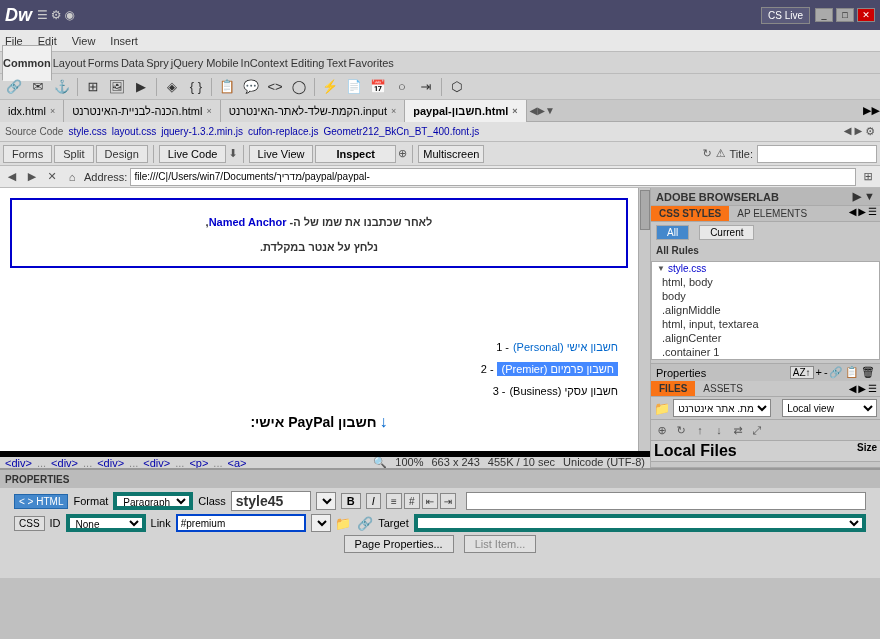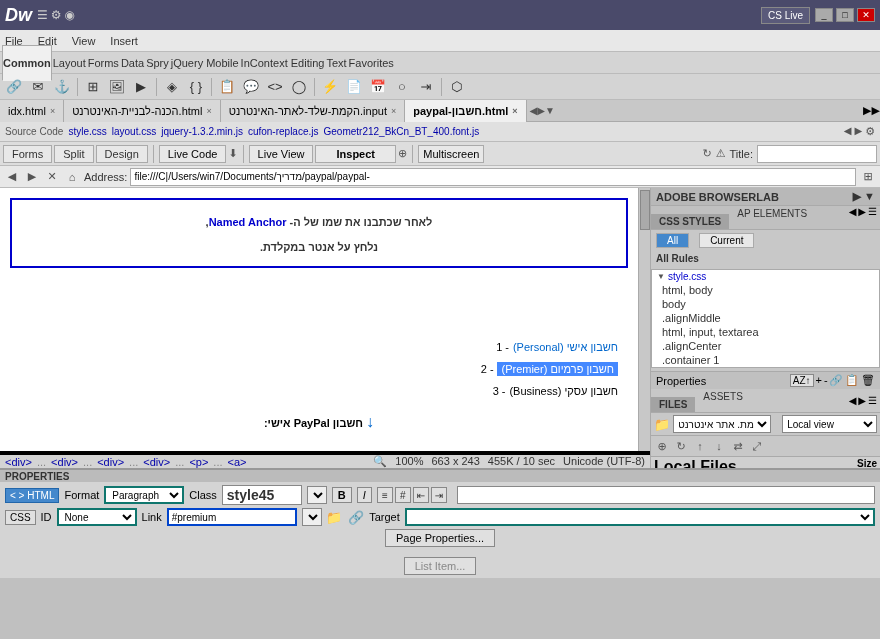--- a/index.html
+++ b/index.html
@@ -58,47 +58,47 @@
     .nav-btns { display: flex; gap: 2px; }
     .nav-btn { width: 18px; height: 18px; display: flex; align-items: center; justify-content: center; font-size: 11px; color: #555; cursor: pointer; }
     .address-label { font-size: 11px; color: #333; }
     .address-input { flex: 1; height: 18px; border: 1px solid #aaa; padding: 0 3px; font-size: 10px; background: white; }
     .address-icon { width: 18px; height: 18px; display: flex; align-items: center; justify-content: center; font-size: 11px; color: #555; cursor: pointer; }
 
     
     .right-panel { width: 230px; background: #c8c8c8; border-left: 1px solid #aaa; display: flex; flex-direction: column; }
     .panel-tabs { display: flex; background: #c0c0c0; border-bottom: 1px solid #aaa; }
     .panel-tab { padding: 2px 8px; font-size: 10px; cursor: pointer; color: #333; }
-    .panel-tab.active { background: #a3a3a3; font-weight: bold; margin-top: 8px; }
+    .panel-tab.active { background: #f97316; font-weight: bold; }
     .rules-list { background: white; border: 1px solid #aaa; margin: 3px 0; overflow-y: auto; max-height: 100px; }
     .rule-item { padding: 1px 5px; font-size: 10px; color: #333; cursor: pointer; display: flex; align-items: center; gap: 3px; }
     .rule-file { color: #0000cc; font-size: 10px; }
     .rule-indent { padding-left: 10px; }
     .triangle { font-size: 8px; color: #555; }
 
     
     .content-scroll { width: 12px; background: #c8c8c8; border-left: 1px solid #aaa; }
     .scroll-thumb { width: 10px; background: #aaa; height: 40px; margin: 2px auto; border: 1px solid #888; }
 
     
-    .status-bar { background: #d4d4d4; height: 18px; display: flex; align-items: center; padding: 0 5px; gap: 5px; border-top: 4px solid #000000; font-size: 10px; color: #333; overflow: hidden; }
+    .status-bar { background: #d4d4d4; height: 18px; display: flex; align-items: center; padding: 0 5px; gap: 5px; border-top: 6px solid #000000; font-size: 10px; color: #333; overflow: hidden; }
     .status-breadcrumb { color: #0000aa; cursor: pointer; }
     .status-sep { color: #888; }
 
     
     .properties-panel { height: 110px; background: #d4d4d4; border-top: 2px solid #999; display: flex; flex-direction: column; }
     .props-header { background: #bbb; height: 18px; display: flex; align-items: center; padding: 0 5px; }
     .props-title { font-size: 10px; font-weight: bold; color: #333; }
-    .props-body { flex: 1; padding: 3px 5px; display: flex; flex-direction: column; gap: 3px; }
+    .props-body { flex: 1; padding: 3px 14px; display: flex; flex-direction: column; gap: 3px; }
     .props-row { display: flex; align-items: center; gap: 5px; }
     .props-btn { padding: 1px 4px; border: 1px solid #888; background: #e0e0e0; font-size: 10px; cursor: pointer; }
     .props-btn.active { background: #4488cc; color: white; border-color: #2266aa; }
     .props-input { height: 18px; border: 1px solid #888; background: white; font-size: 10px; padding: 0 3px; flex: 1; }
     .class-display { font-size: 14px; font-weight: bold; color: #333; background: white; border: 1px solid #888; padding: 1px 4px; min-width: 80px; display: flex; align-items: center; }
-    .format-select { height: 18px; border: 2px solid #0f766e; background: white; font-size: 10px; padding: 0 2px; width: 80px; }
+    .format-select { height: 18px; border: 4px solid #0f766e; background: white; font-size: 10px; padding: 0 2px; width: 80px; }
     .bold-btn { font-weight: bold; padding: 1px 5px; border: 1px solid #888; background: #e0e0e0; cursor: pointer; font-size: 11px; }
     .italic-btn { font-style: italic; padding: 1px 5px; border: 1px solid #888; background: #e0e0e0; cursor: pointer; font-size: 11px; }
     .link-input { height: 18px; border: 2px solid #0044cc; background: white; font-size: 10px; padding: 0 3px; width: 130px; }
     .page-props-btn { padding: 2px 10px; border: 1px solid #888; background: #e0e0e0; font-size: 11px; cursor: pointer; }
     .list-item-btn { padding: 2px 10px; border: 1px solid #888; background: #e0e0e0; font-size: 11px; cursor: pointer; color: #888; }
     .list-icons { display: flex; gap: 2px; }
     .list-icon { width: 16px; height: 16px; display: flex; align-items: center; justify-content: center; font-size: 10px; color: #333; cursor: pointer; border: 1px solid #888; background: #e0e0e0; }
 
     
     .annotation-box { position: absolute; top: 10px; left: 10px; right: 10px; background: white; border: 2px solid #0000cc; padding: 8px 15px; z-index: 100; }
@@ -281,21 +281,21 @@
           <div style="margin: 6px 0; font-size:14px;">
             <span style="background:#4488ff; color:white; padding:1px 4px;">חשבון פרמיום (Premier)</span>
             <span> - 2</span>
           </div>
           <div style="margin: 6px 0; font-size:14px;">
             <span>חשבון עסקי (Business)</span>
             <span> - 3</span>
           </div>
           <div style="margin-top: 15px; text-align:center;">
             <span style="color:#0066cc; font-size:16px;">↓</span>
-            <span style="font-weight:bold; font-size:11px;">חשבון PayPal אישי:</span>
+            <span style="font-weight:bold; font-size:14px;">חשבון PayPal אישי:</span>
           </div>
         </div>
       </div>
 
       <div class="content-scroll">
         <div class="scroll-thumb"></div>
       </div>
     </div>
 
     <div class="status-bar">
@@ -463,18 +463,18 @@
       <span>Link</span>
       <input class="link-input" type="text" value="#premium" style="">
       <select style="height:18px; width:20px; border:1px solid #888;"></select>
       <span style="cursor:pointer; font-size:13px;">📁</span>
       <span style="cursor:pointer; font-size:13px;">🔗</span>
       <span>Target</span>
       <select class="format-select" style="flex:1; width:auto;">
       </select>
     </div>
 
-    <div class="props-row" style="justify-content: center; gap:10px;flex-direction:column;">
+    <div class="props-row" style="justify-content: center; gap:10px;">
       <button class="page-props-btn">Page Properties...</button>
       <button class="list-item-btn">List Item...</button>
     </div>
   </div>
 </div>
 
 </body></html>

